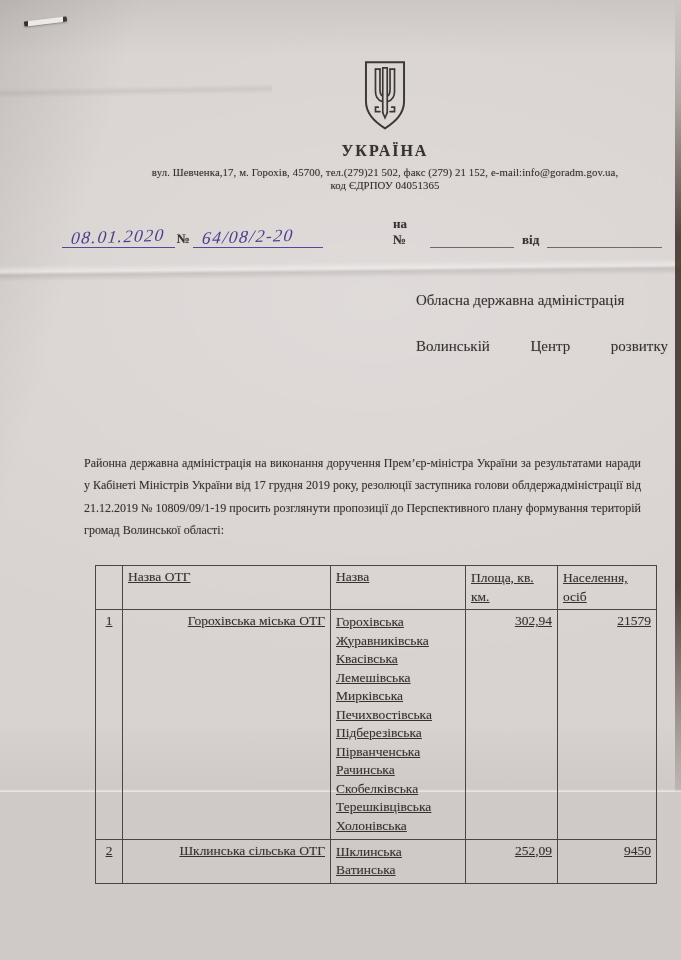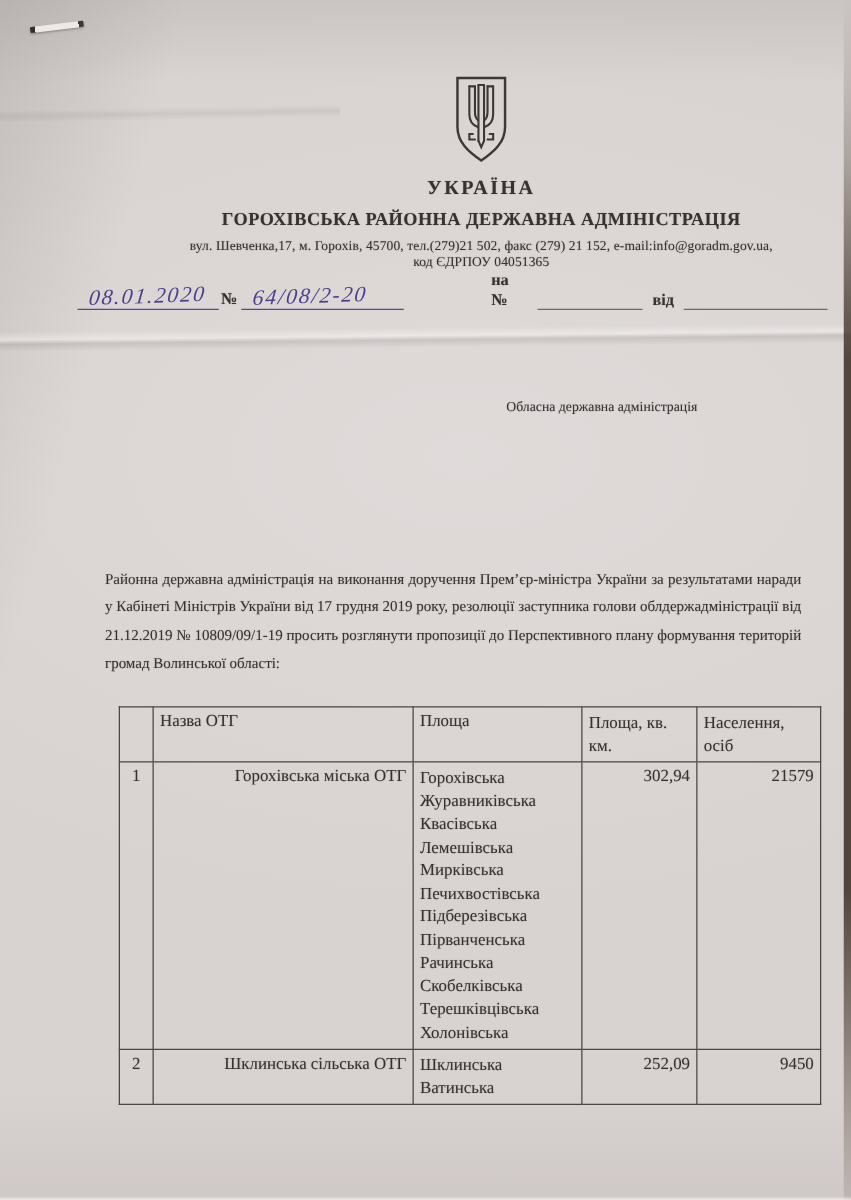--- a/index.html
+++ b/index.html
@@ -8,21 +8,21 @@
     --ink:#4c3f8e;
     --line:#4a4643;
   }
   html,body{margin:0;padding:0;}
   body{
     width:681px;height:960px;overflow:hidden;
     font-family:"Liberation Serif","DejaVu Serif",serif;
     background:#cfc9c7;
   }
   .page{
-    position:relative;width:681px;height:960px;
+    position:relative;width:681px;height:792px;
     background-color:var(--paper);
     background-image:
       radial-gradient(ellipse 900px 520px at 55% 38%, rgba(255,255,255,0.20), rgba(255,255,255,0) 72%),
       linear-gradient(105deg, rgba(110,104,104,0.20) 0%, rgba(110,104,104,0) 16%),
       linear-gradient(to bottom, rgba(130,122,120,0.16) 0%, rgba(130,122,120,0) 7%),
       linear-gradient(to top, rgba(150,140,142,0.14) 0%, rgba(150,140,142,0) 9%);
     color:var(--text);
   }
   
   .staple{
@@ -81,40 +81,41 @@
   }
   .no-sign{margin-left:2px;position:relative;top:-1px;}
   .reply-label{margin-left:70px;}
   .blank{display:inline-block;border-bottom:1.3px solid #6e6a66;height:1px;}
   .blank1{width:88px;margin:0 8px;}
   .blank2{width:120px;margin-left:8px;}
   .printed{text-shadow:0 0 1px rgba(54,50,48,0.3);font-weight:bold;}
 
   
   .recipient{
-    position:absolute;left:405px;top:292px;width:252px;
-    font-size:11px;text-shadow:0 0 1px rgba(54,50,48,0.3);margin-top:28px;
+    position:absolute;left:416px;top:292px;width:252px;
+    font-size:15px;text-shadow:0 0 1px rgba(54,50,48,0.3);
   }
   .recipient .line1{margin-bottom:29px;}
   .justified-row{display:flex;justify-content:space-between;}
   .recipient .line3{margin-top:9px;}
 
   
   .body-par{
     position:absolute;left:84px;top:452px;width:557px;
     font-size:12px;line-height:22.3px;text-align:justify;
     text-shadow:0 0 1px rgba(54,50,48,0.3);
   }
 
   
   table.otg{
     position:absolute;left:95px;top:565px;width:561px;
     border-collapse:collapse;table-layout:fixed;
     font-size:13.5px;color:var(--text);
     text-shadow:0 0 1px rgba(54,50,48,0.3);
+    text-decoration:underline;
   }
   table.otg th, table.otg td{
     border:1.4px solid var(--line);
     font-weight:normal;vertical-align:top;padding:3px 5px;
   }
   col.c0{width:27px;} col.c1{width:208px;} col.c2{width:135px;}
   col.c3{width:92px;} col.c4{width:99px;}
   thead th{height:36px;}
   th.h0{}
   th.h1,th.h2{text-align:left;padding-left:12px;padding-top:5px;}
@@ -147,54 +148,58 @@
         <path d="M54 14 v80"></path>
         <path d="M46 94 l4 9 4 -9"></path>
         <path d="M33 16 h8"></path>
           <path d="M59 16 h8"></path>
           <path d="M46 14 h8"></path>
         <path d="M38 84 h-5 v8 h8"></path>
           <path d="M62 84 h5 v8 h-8"></path>
       </g>
     </svg>
     <div class="country">УКРАЇНА</div>
-    <div class="org">ГОРОХІВСЬКА РАЙОННА ДЕРЖАВНА АДМІНІСТРАЦІЯ</div>
     <div class="addr">вул. Шевченка,17, м. Горохів, 45700, тел.(279)21 502, факс (279) 21 152, e-mail:info@goradm.gov.ua,</div>
     <div class="addr">код ЄДРПОУ 04051365</div>
   </div>
 
   <div class="ref-line">
     <span class="hw-slot slot-date"><span class="hw">08.01.2020</span></span>
     <span class="printed no-sign">№</span>
     <span class="hw-slot slot-num"><span class="hw">64/08/2-20</span></span>
     <span class="printed reply-label">на №</span>
     <span class="blank blank1"></span>
     <span class="printed">від</span>
     <span class="blank blank2"></span>
   </div>
 
   <div class="recipient">
     <div class="line1">Обласна державна адміністрація</div>
+    <div class="justified-row">
+      <span>Волинській</span>
+      <span>Центр</span>
+      <span>розвитку</span>
+    </div>
   </div>
 
   <div class="body-par">Районна державна адміністрація на виконання доручення Прем’єр-міністра України за результатами наради у Кабінеті Міністрів України від 17 грудня 2019 року,  резолюції  заступника голови облдержадміністрації від 21.12.2019 №  10809/09/1-19 просить розглянути пропозиції до Перспективного плану формування територій громад Волинської області:</div>
 
   <table class="otg">
     <colgroup>
       <col class="c0">
         <col class="c1">
         <col class="c2">
         <col class="c3">
         <col class="c4">
     </colgroup>
     <thead>
       <tr>
         <th class="h0"></th>
         <th class="h1">Назва ОТГ</th>
-        <th class="h2">Площа</th>
+        <th class="h2">Назва</th>
         <th class="h3">Площа, кв. км.</th>
         <th class="h4">Населення, осіб</th>
       </tr>
     </thead>
     <tbody>
         <tr>
           <td class="c0">1</td>
           <td class="c1">Горохівська міська ОТГ</td>
           <td class="c2">Горохівська
 Журавниківська

